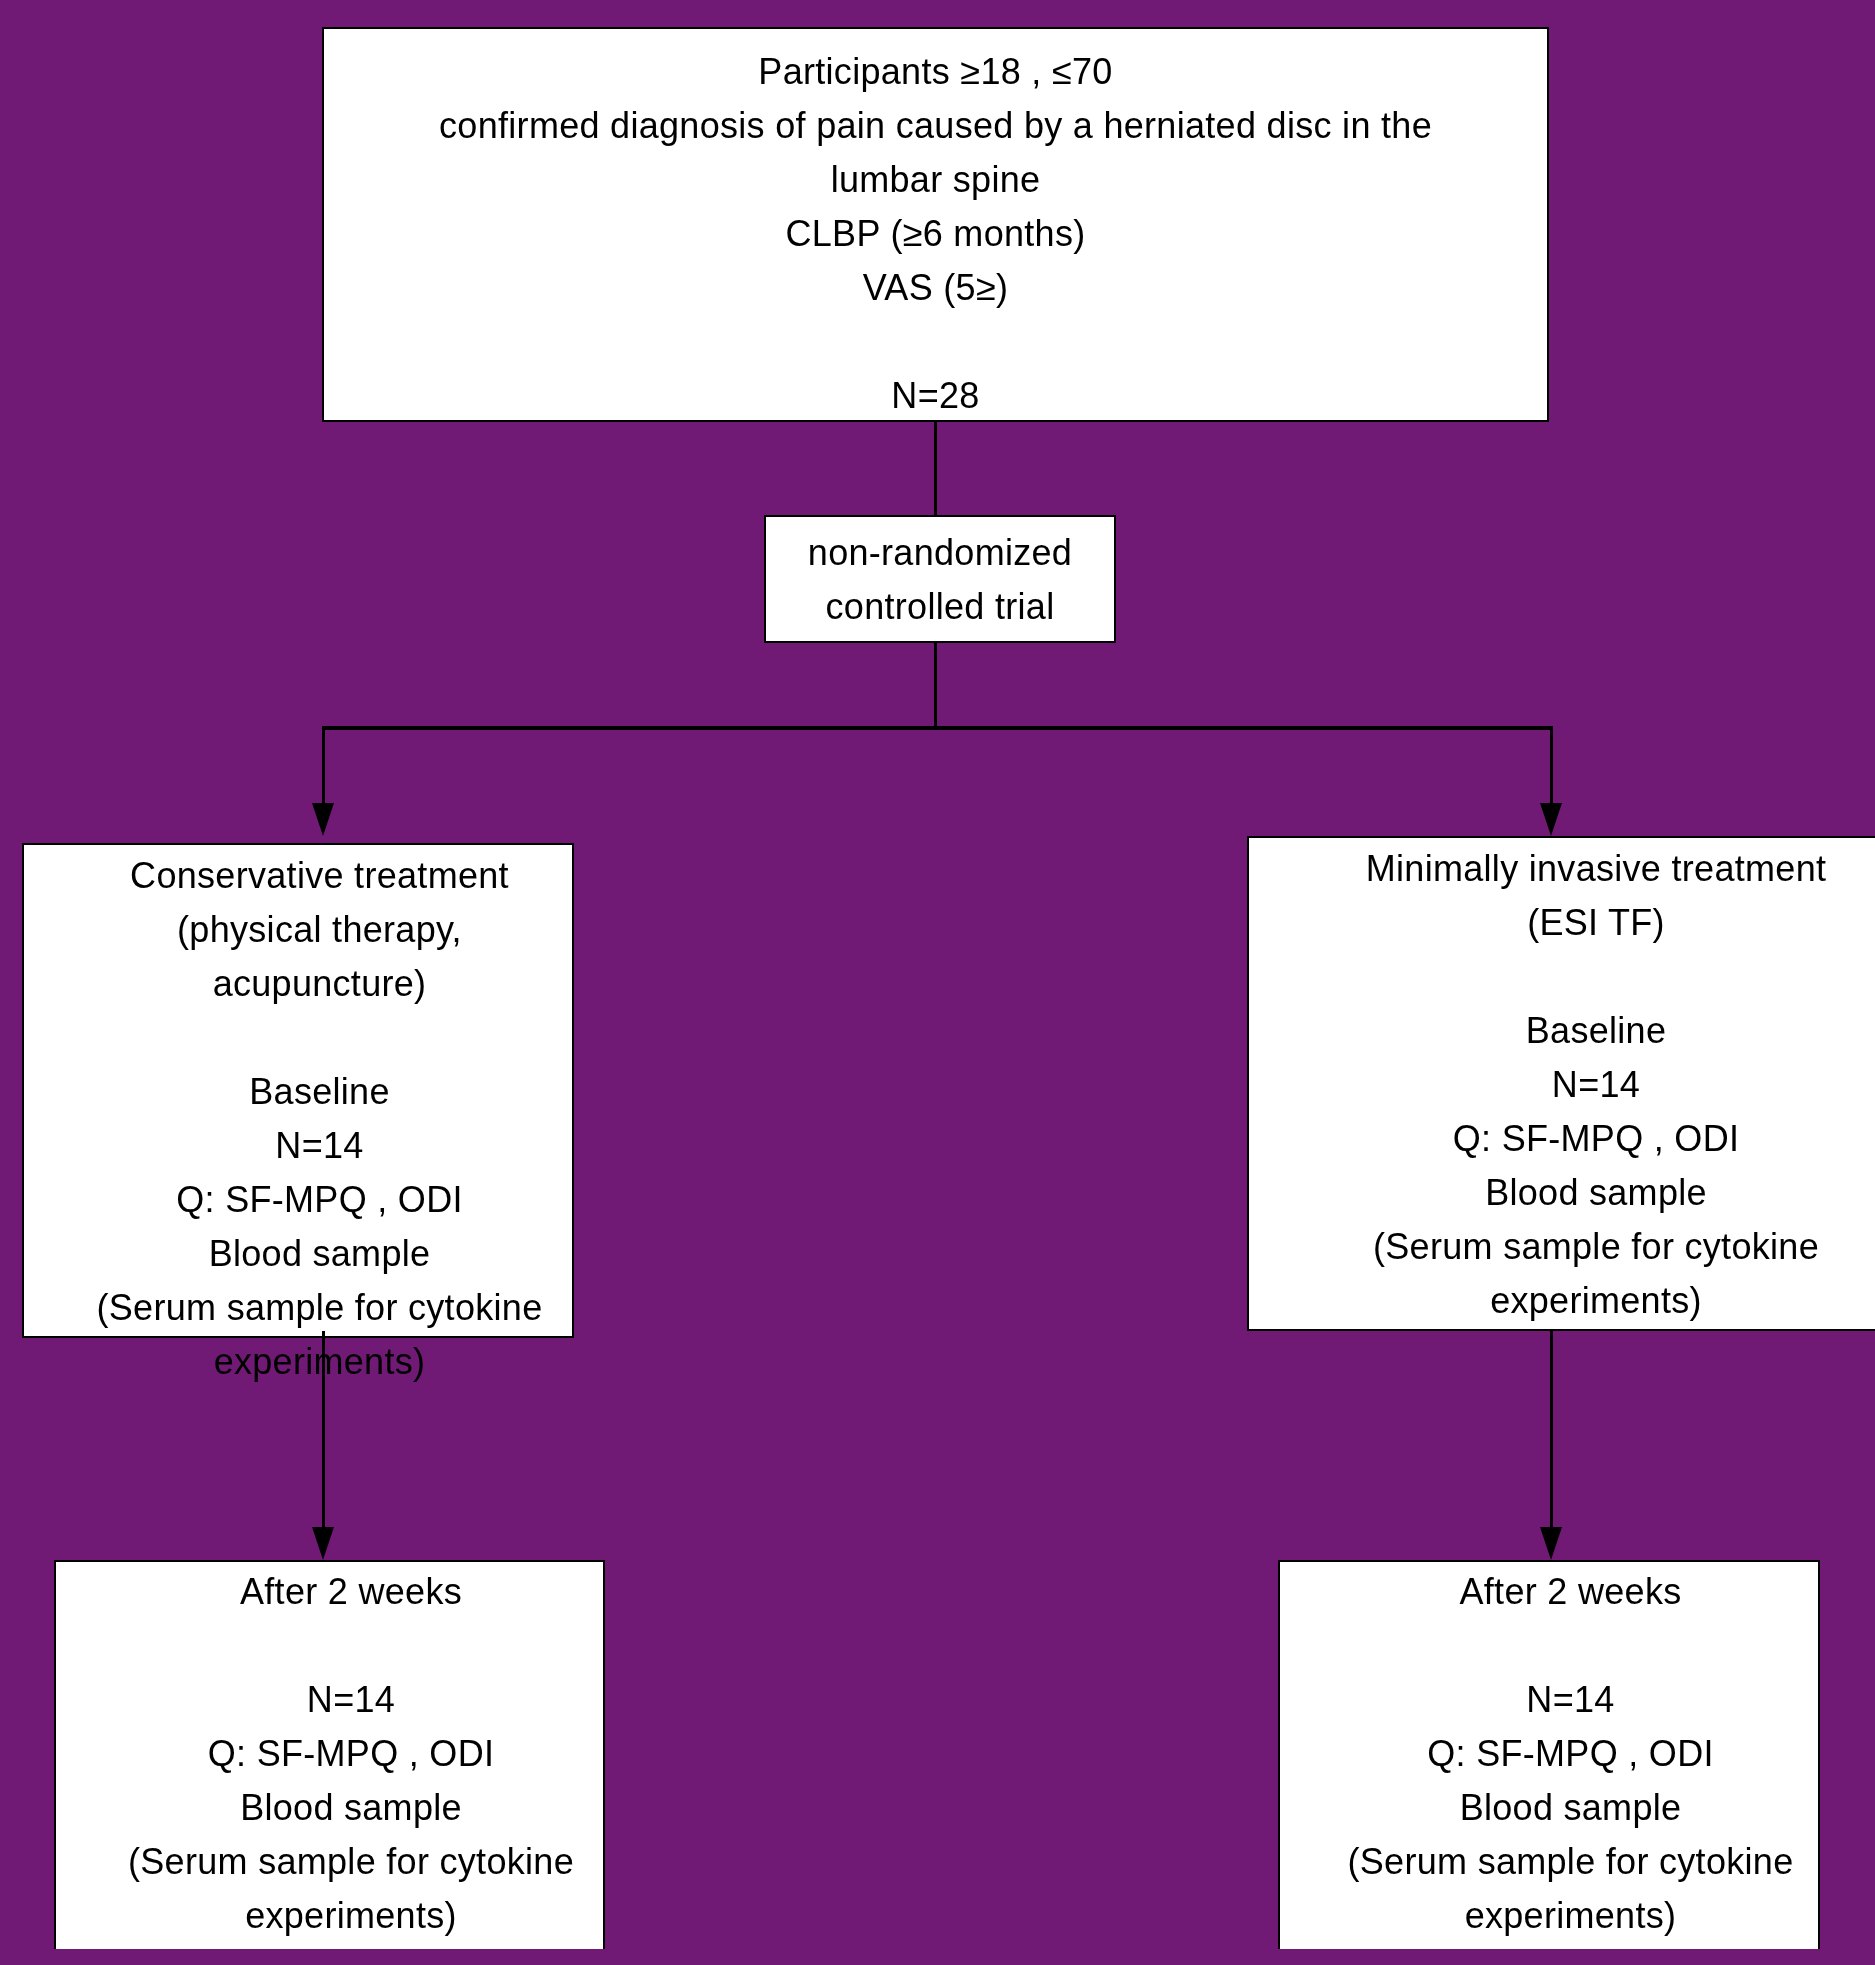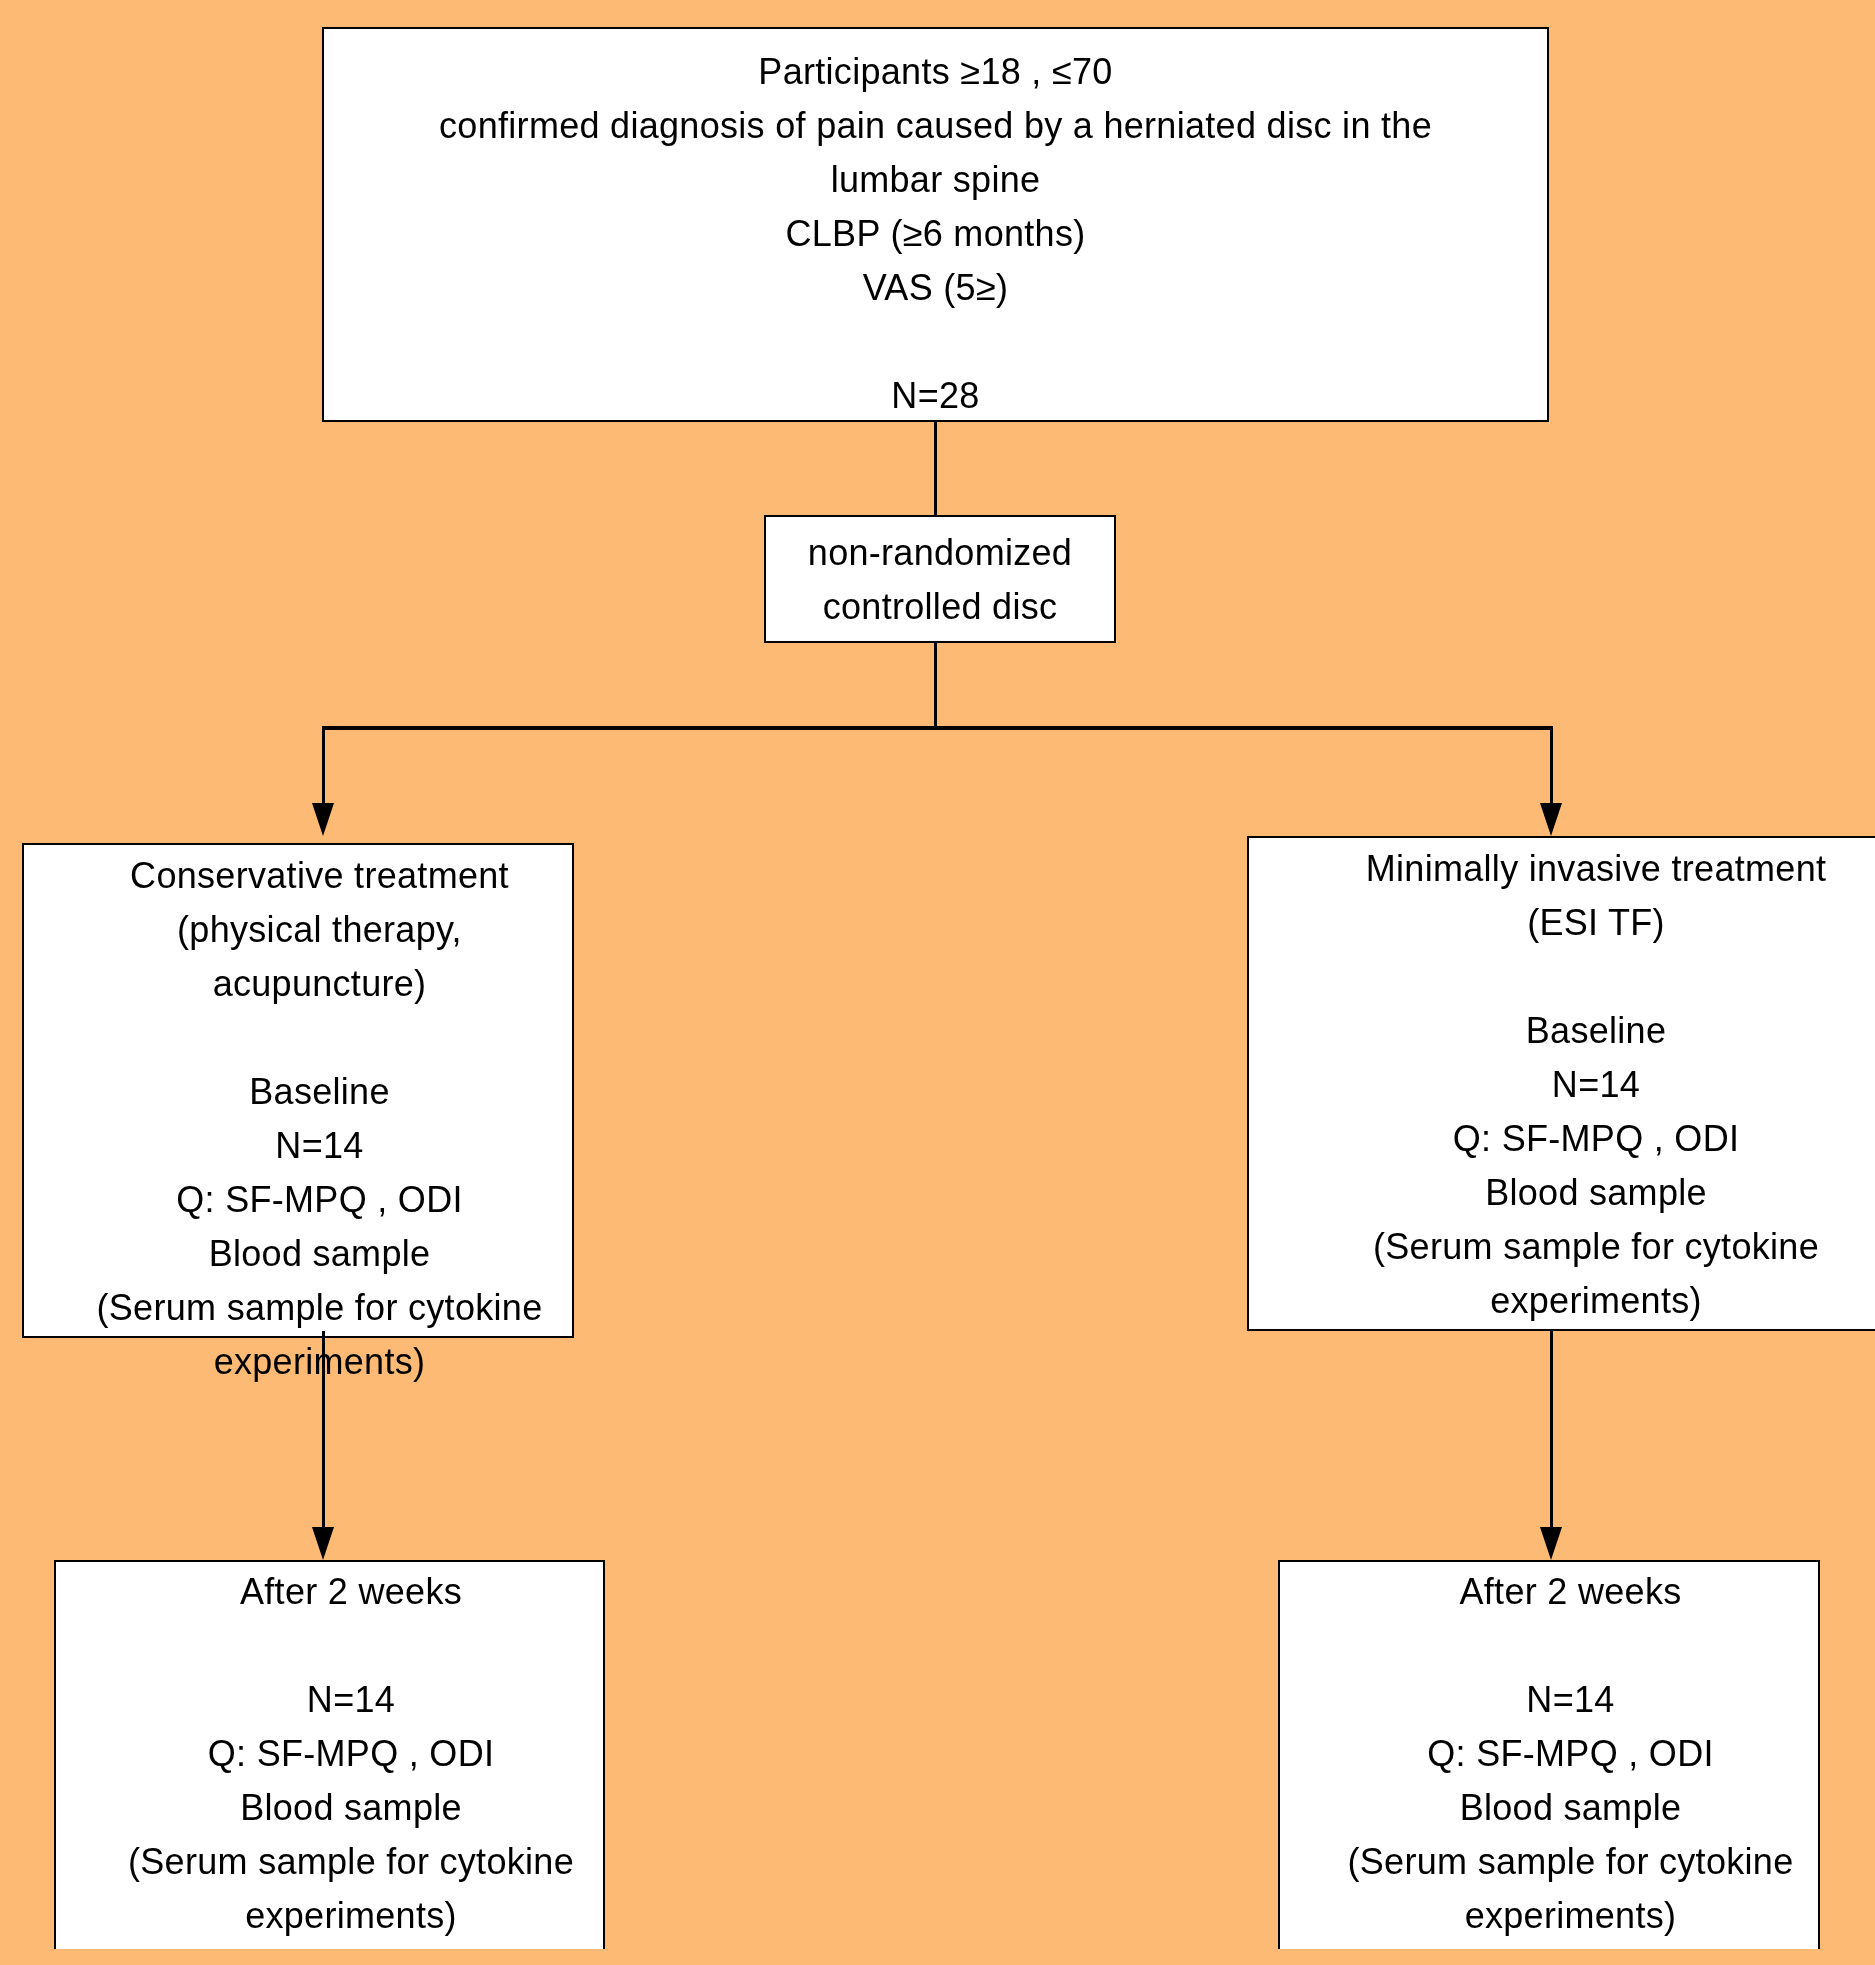--- a/index.html
+++ b/index.html
@@ -4,21 +4,21 @@
 <style>
   html, body {
     margin: 0;
     padding: 0;
     background: #ffffff;
   }
   .canvas {
     position: relative;
     width: 1875px;
     height: 1965px;
-    background: #fdba74;
+    background: #701a75;
     overflow: hidden;
     font-family: "Liberation Sans", sans-serif;
     color: #000000;
   }
   .box {
     position: absolute;
     box-sizing: border-box;
     border: 2.5px solid #000000;
     background: #ffffff;
   }
@@ -65,21 +65,21 @@
 CLBP (≥6 months)
 VAS (5≥)
 
 N=28</div>
   </div>
 
   <div class="vline" style="left:934px; top:421px; height:94px;"></div>
 
   <div class="box" style="left:764px; top:515px; width:352px; height:128px; padding-top:8.6px;">
     <div class="box-text">non-randomized
-controlled disc</div>
+controlled trial</div>
   </div>
 
   <div class="vline" style="left:934px; top:643px; height:87px;"></div>
 
   <div class="hline" style="left:322px; top:726px; width:1231px;"></div>
 
   <div class="vline" style="left:322px; top:726px; height:81px;"></div>
   <div class="arrowhead" style="left:312px; top:803px;"></div>
 
   <div class="vline" style="left:1550px; top:726px; height:81px;"></div>

